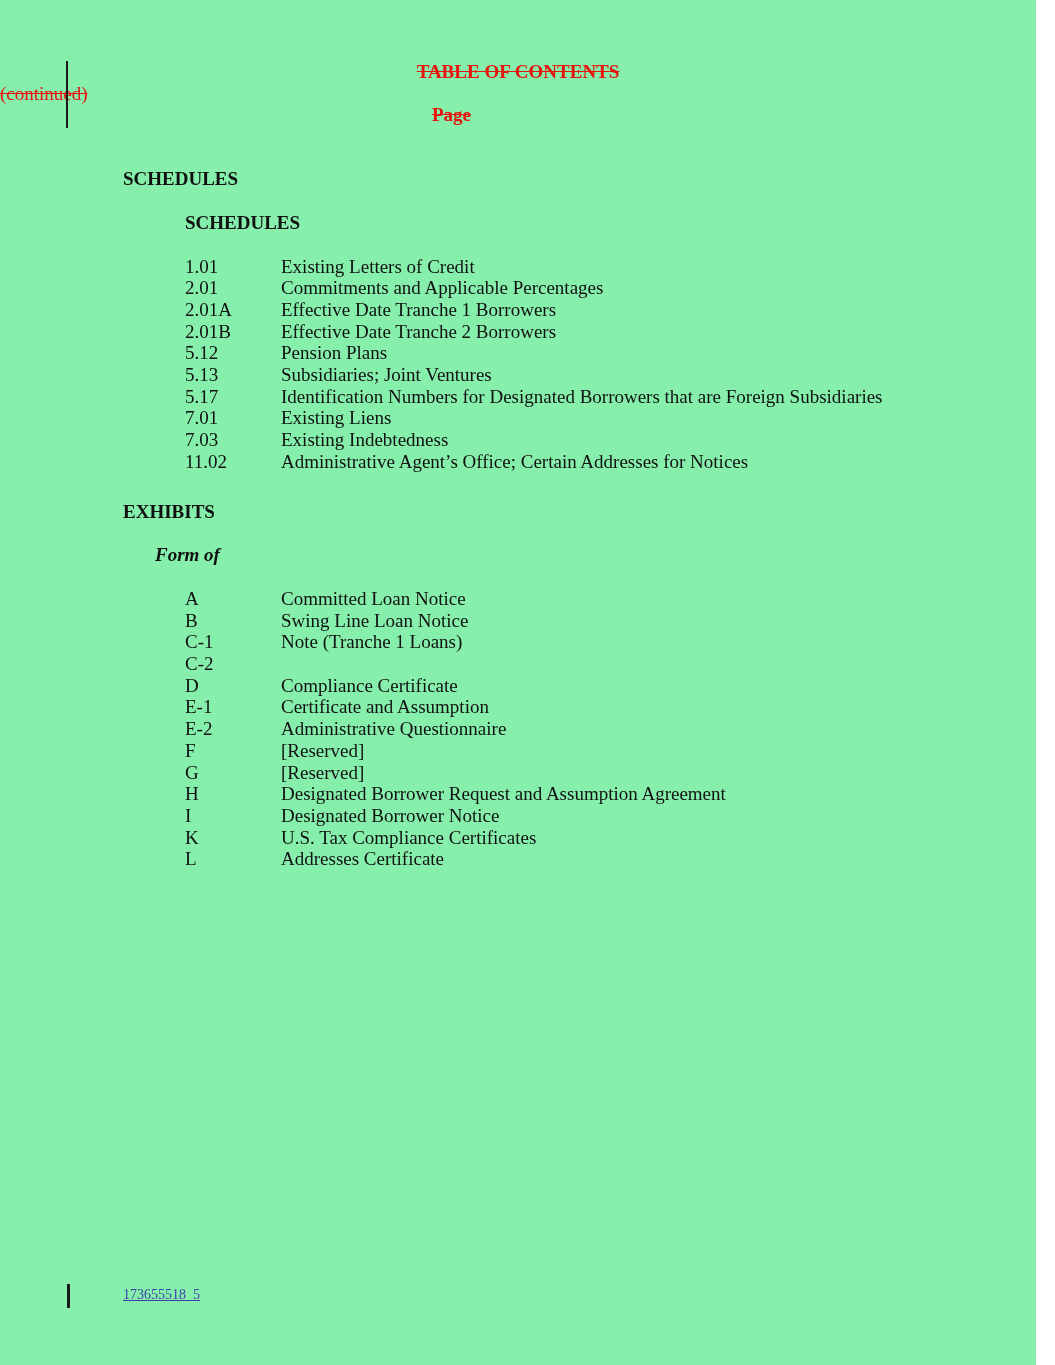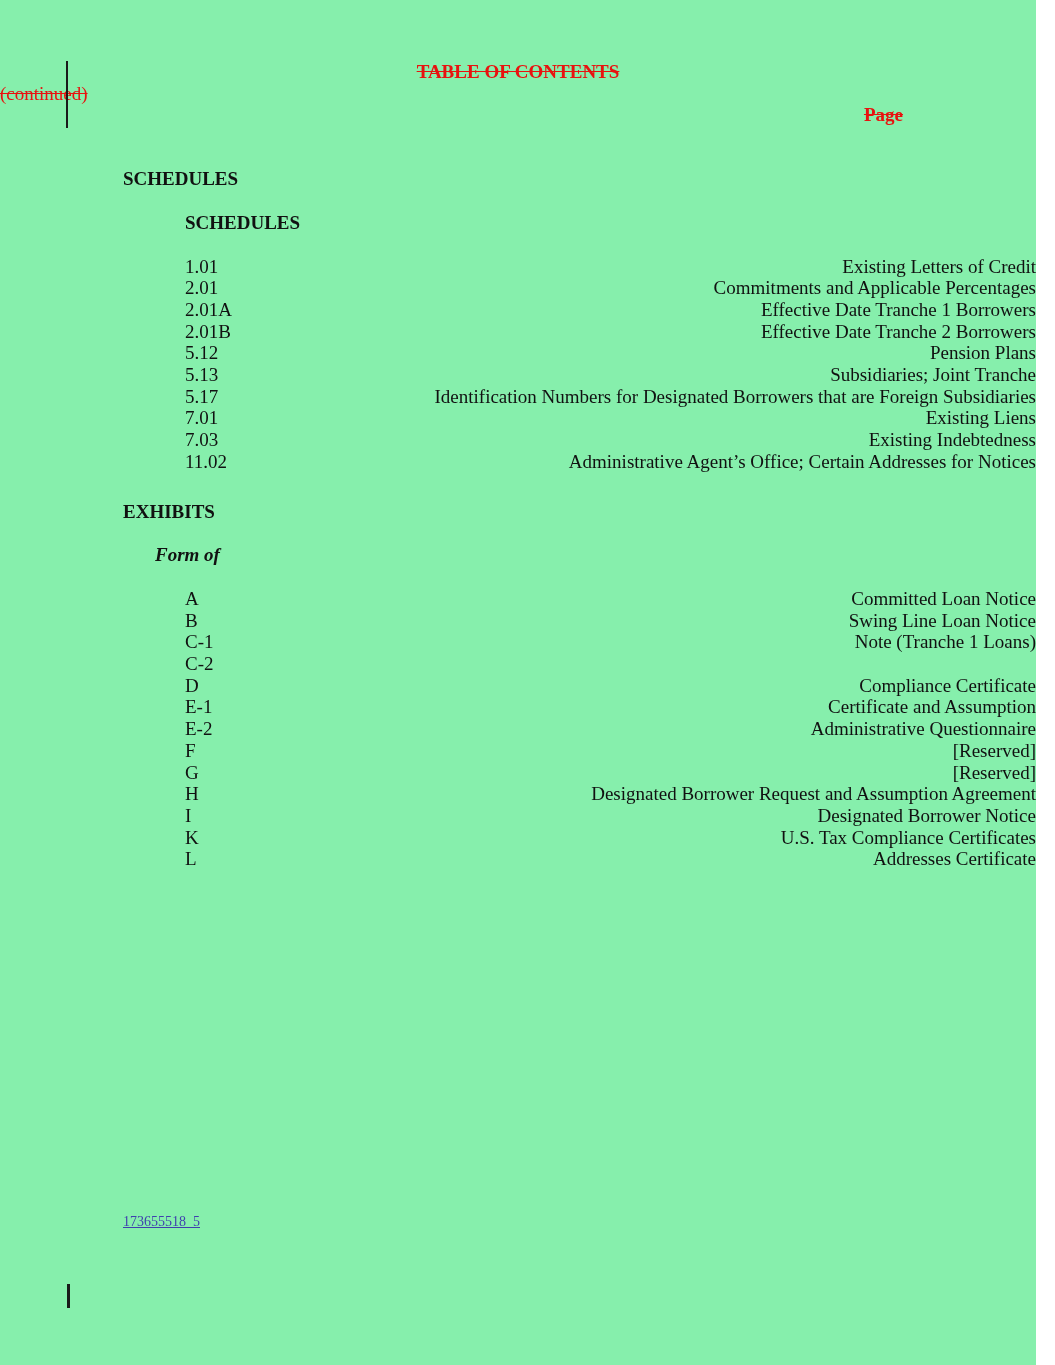--- a/index.html
+++ b/index.html
@@ -27,48 +27,48 @@
     font-weight: bold;
     color: var(--red);
     text-decoration: line-through;
   }
   .toc-subtitle {
     text-align: left;
     color: var(--red);
     text-decoration: line-through;
   }
   .page-label-line {
-    text-align: right;
+    text-align: center;
     padding-right: 133px;
     font-weight: bold;
     color: var(--red);
   }
   .page-label-line span { text-decoration: line-through; }
 
   .content { margin-left: 123px; }
   .section-heading {
     font-weight: bold;
     margin: 0;
   }
   .schedules-heading { margin-top: 42px; }
   .sub-heading {
     font-weight: bold;
     margin: 22px 0 0 62px;
   }
   .form-of { font-style: italic; margin-left: 32px; }
   .toc-list { margin: 22px 0 0 62px; }
   .toc-row { display: flex; }
   .toc-row .num { width: 96px; flex: 0 0 96px; }
-  .toc-row .ttl { flex: 1 1 auto; white-space: nowrap; text-align: right; }
+  .toc-row .ttl { flex: 1 1 auto; white-space: nowrap; }
   .exhibits-heading { margin-top: 28px; }
 
   .doc-number {
     position: absolute;
     left: 123px;
-    top: 1214px;
+    top: 1287px;
     font-size: 14px;
     line-height: 16px;
     color: var(--blue);
     text-decoration: underline;
   }
 </style>
 </head>
 <body>
 
 <div class="page">
@@ -105,21 +105,21 @@
       <div class="toc-row">
         <span class="num">2.01B</span>
         <span class="ttl">Effective Date Tranche 2 Borrowers</span>
       </div>
       <div class="toc-row">
         <span class="num">5.12</span>
         <span class="ttl">Pension Plans</span>
       </div>
       <div class="toc-row">
         <span class="num">5.13</span>
-        <span class="ttl">Subsidiaries; Joint Tranche</span>
+        <span class="ttl">Subsidiaries; Joint Ventures</span>
       </div>
       <div class="toc-row">
         <span class="num">5.17</span>
         <span class="ttl">Identification Numbers for Designated Borrowers that are Foreign Subsidiaries</span>
       </div>
       <div class="toc-row">
         <span class="num">7.01</span>
         <span class="ttl">Existing Liens</span>
       </div>
       <div class="toc-row">

